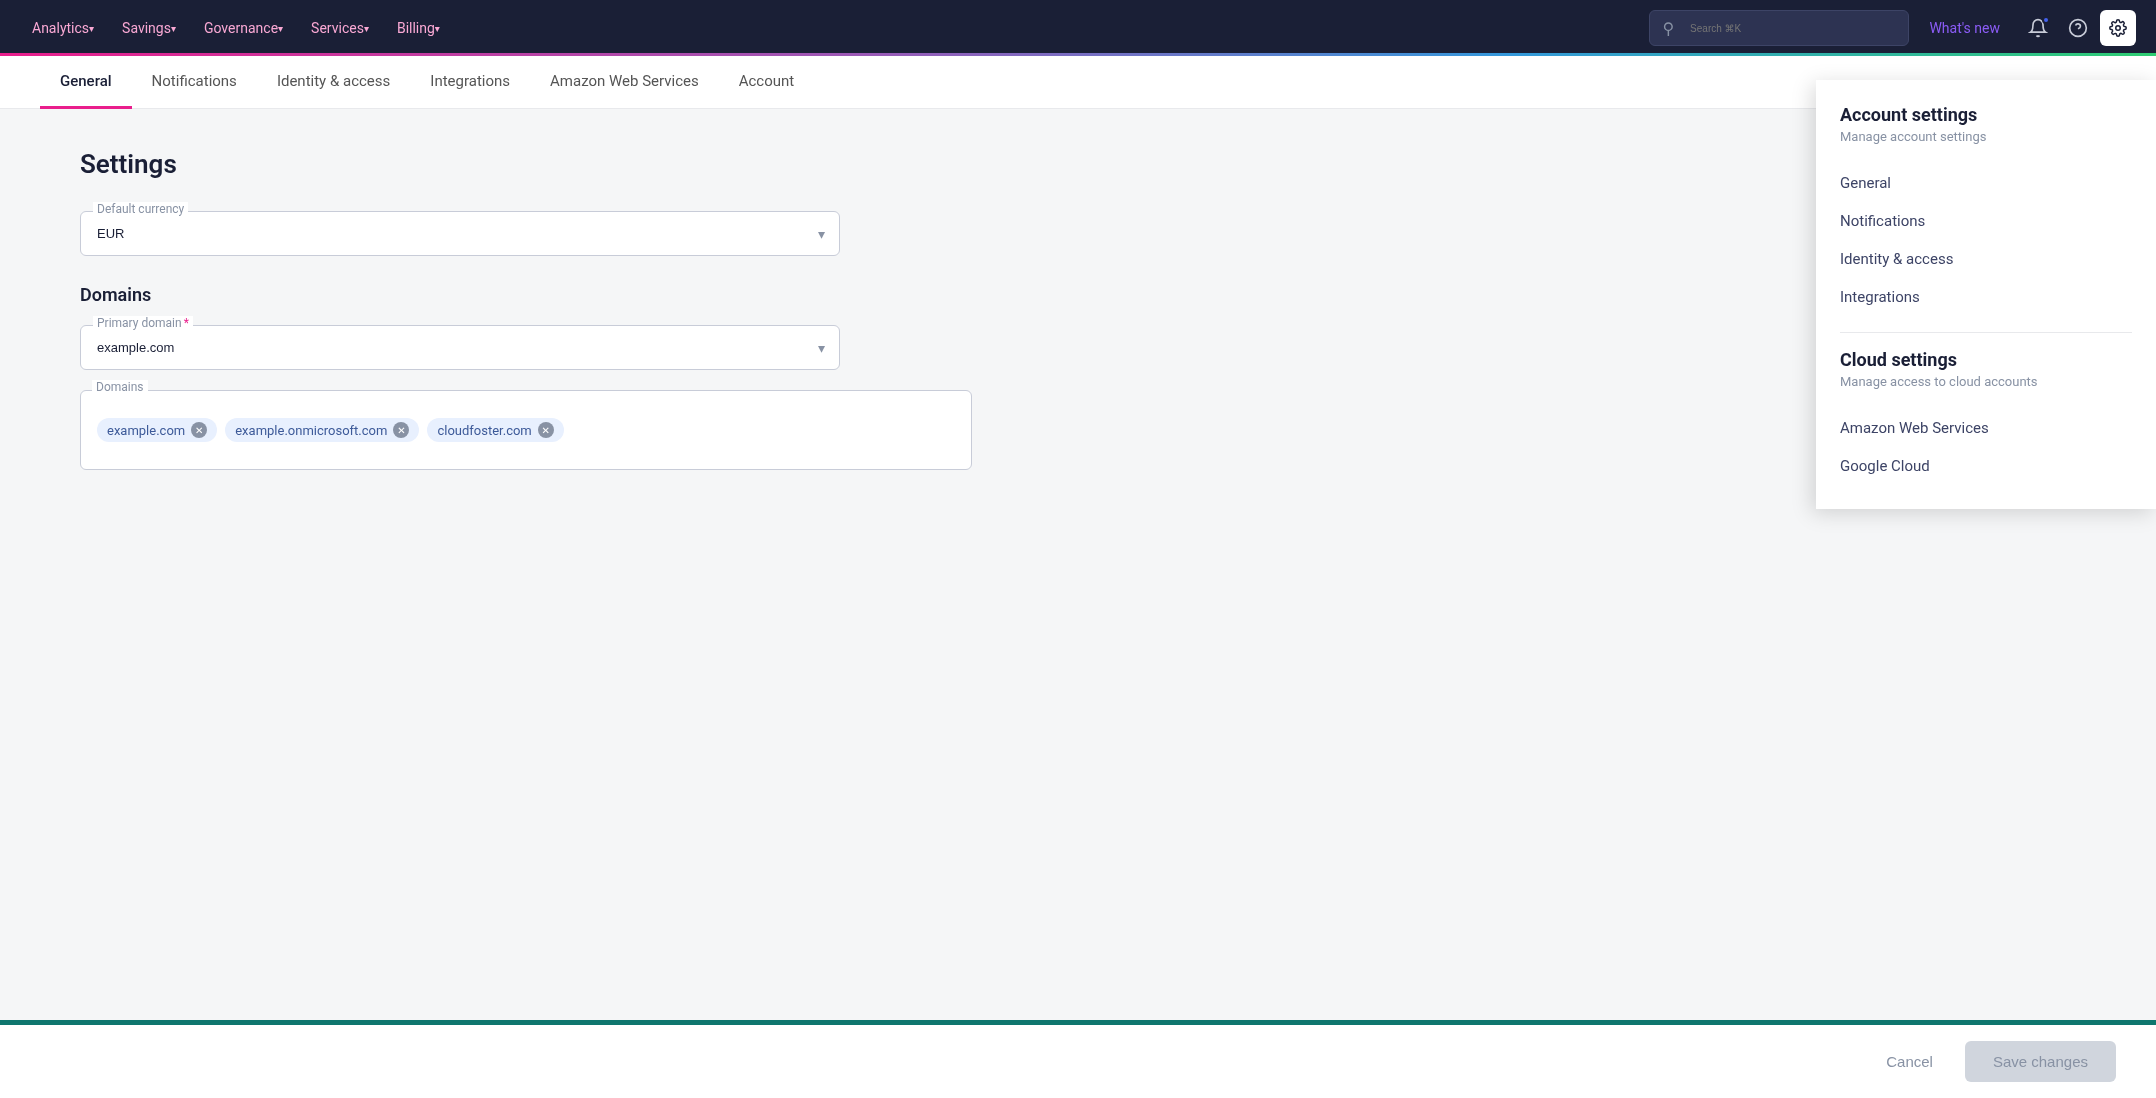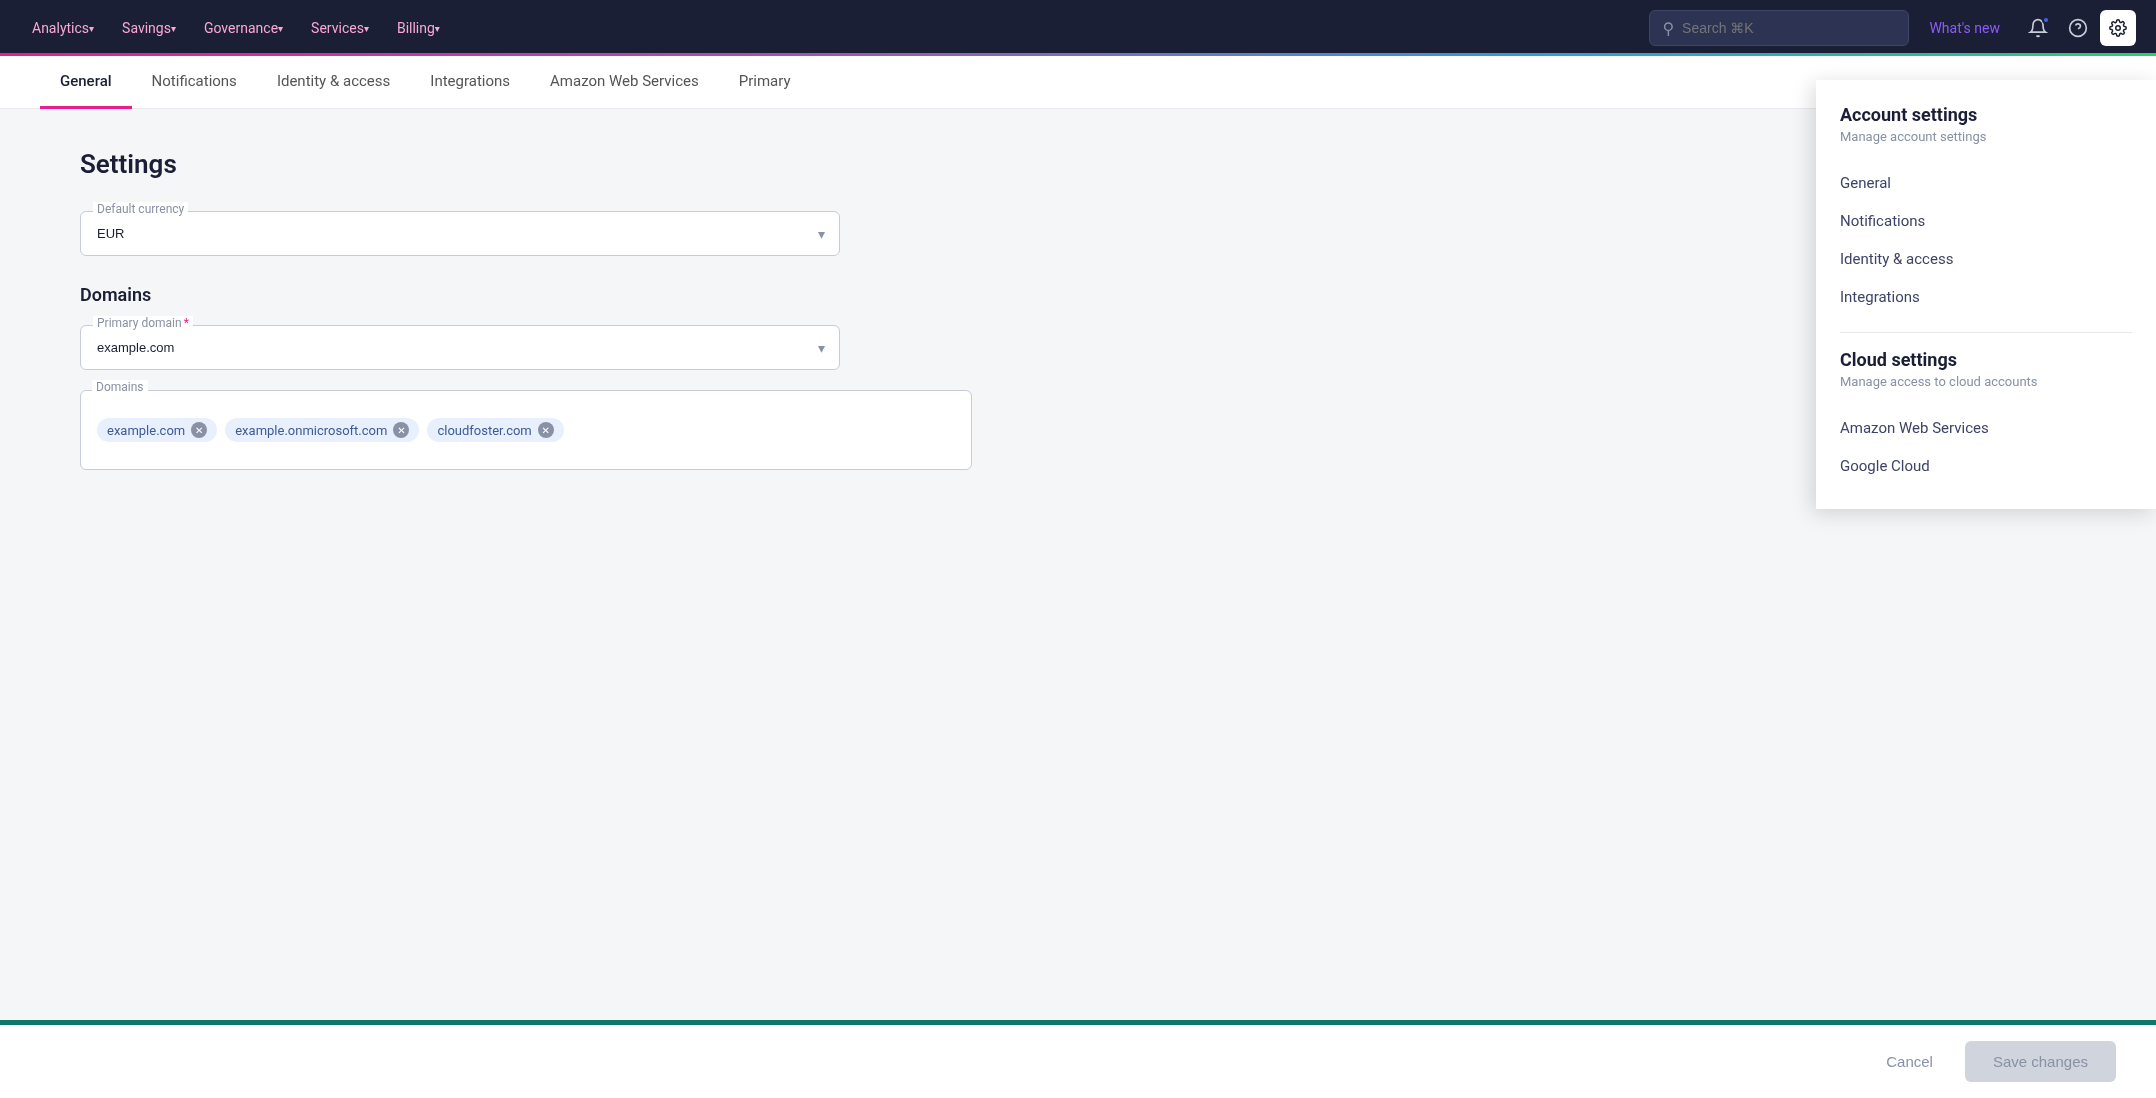--- a/index.html
+++ b/index.html
@@ -46,22 +46,23 @@
       padding: 0 12px;
       gap: 8px;
       width: 260px;
       height: 36px;
     }
     .search-bar input {
       background: transparent;
       border: none;
       outline: none;
       color: #8892a4;
-      font-size: 14px;
+      font-size: 10px;
       width: 100%;
+      margin-left: 8px;
     }
     .search-icon { color: #8892a4; font-size: 16px; }
 
     .whats-new {
       color: #8b5cf6;
       font-size: 14px;
       padding: 8px 16px;
       cursor: pointer;
       white-space: nowrap;
     }
@@ -344,21 +345,21 @@
   <div class="tab">
     <span>Identity &amp; access</span>
   </div>
   <div class="tab">
     <span>Integrations</span>
   </div>
   <div class="tab">
     <span>Amazon Web Services</span>
   </div>
   <div class="tab">
-    <span>Primary</span>
+    <span>Account</span>
   </div>
 </div>
 
 <div class="main-content">
   <h1 class="page-title">Settings</h1>
 
   <div class="form-group">
     <div class="field-wrapper">
       <div class="select-wrapper">
         <span class="field-label">Default currency</span>

